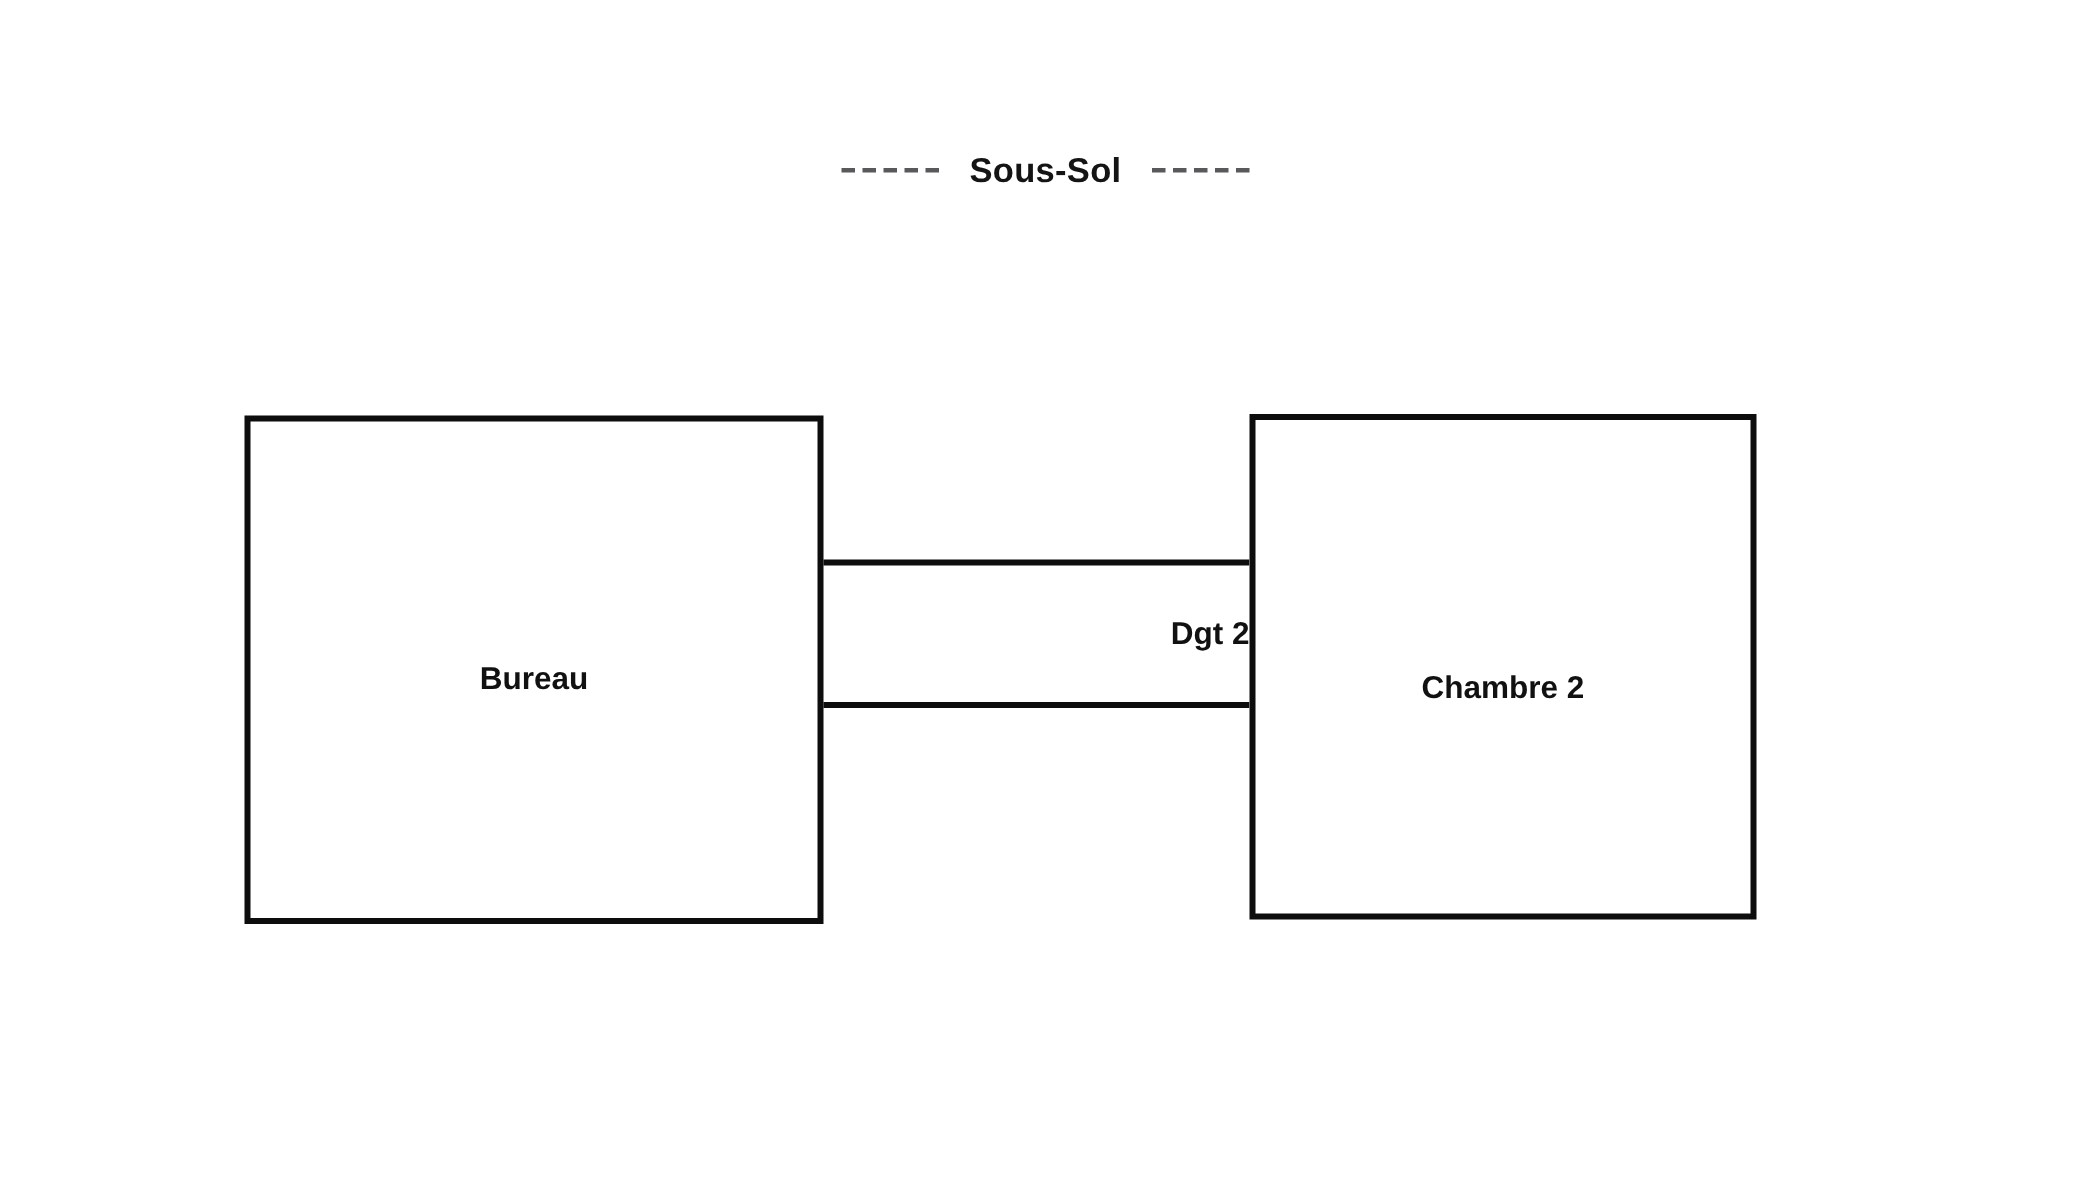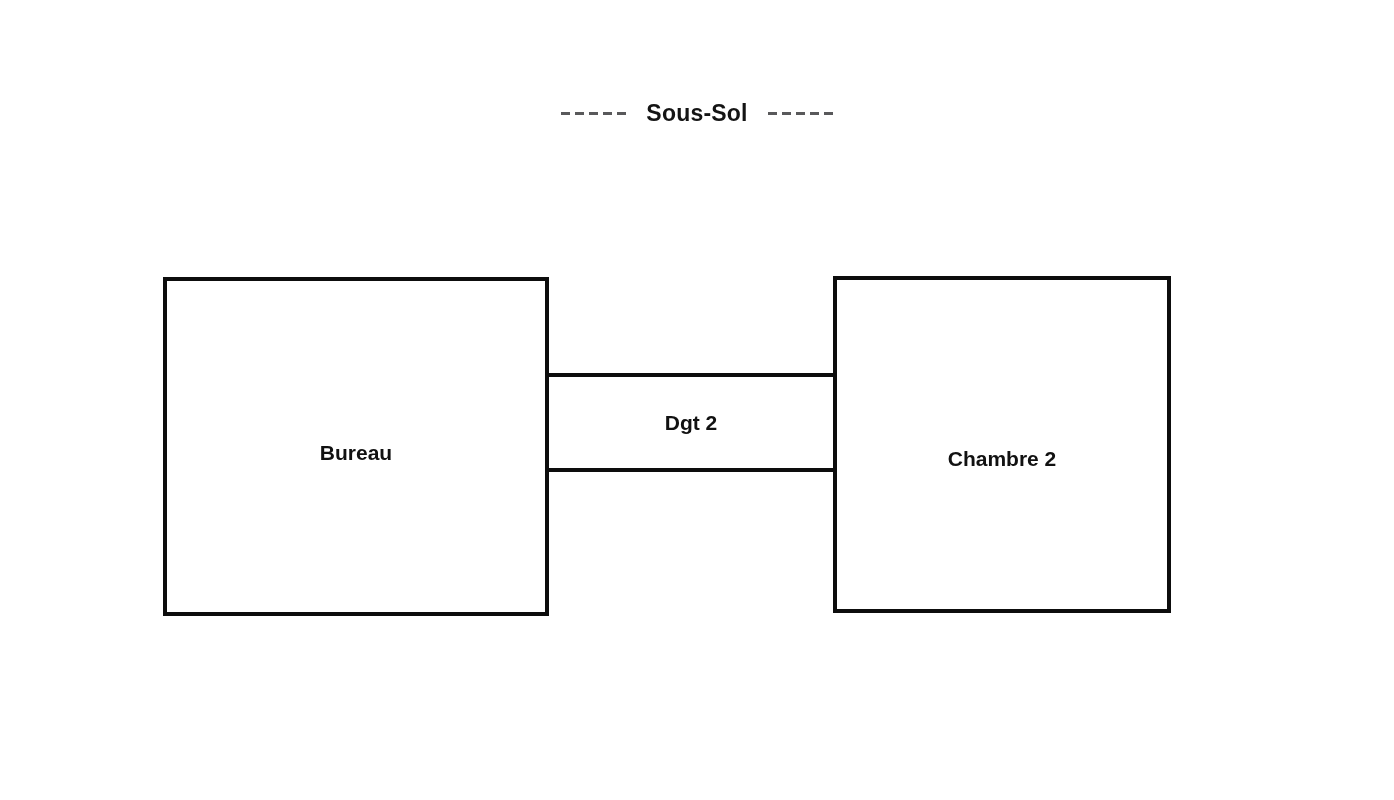--- a/index.html
+++ b/index.html
@@ -99,21 +99,21 @@
     height: 4px;
     background: #0d0d0d;
   }
   #corridor-dgt2 .corridor-wall.top { top: 0; }
   #corridor-dgt2 .corridor-wall.bottom { top: 95px; }
   #corridor-dgt2 .corridor-label {
     position: absolute;
     left: 0;
     top: 38px;
     width: 100%;
-    text-align: center;
+    text-align: right;
     font-size: 21px;
     font-weight: bold;
     color: #111111;
     white-space: nowrap;
   }
 </style>
 </head>
 <body>
 
 <div id="floorplan-canvas">

